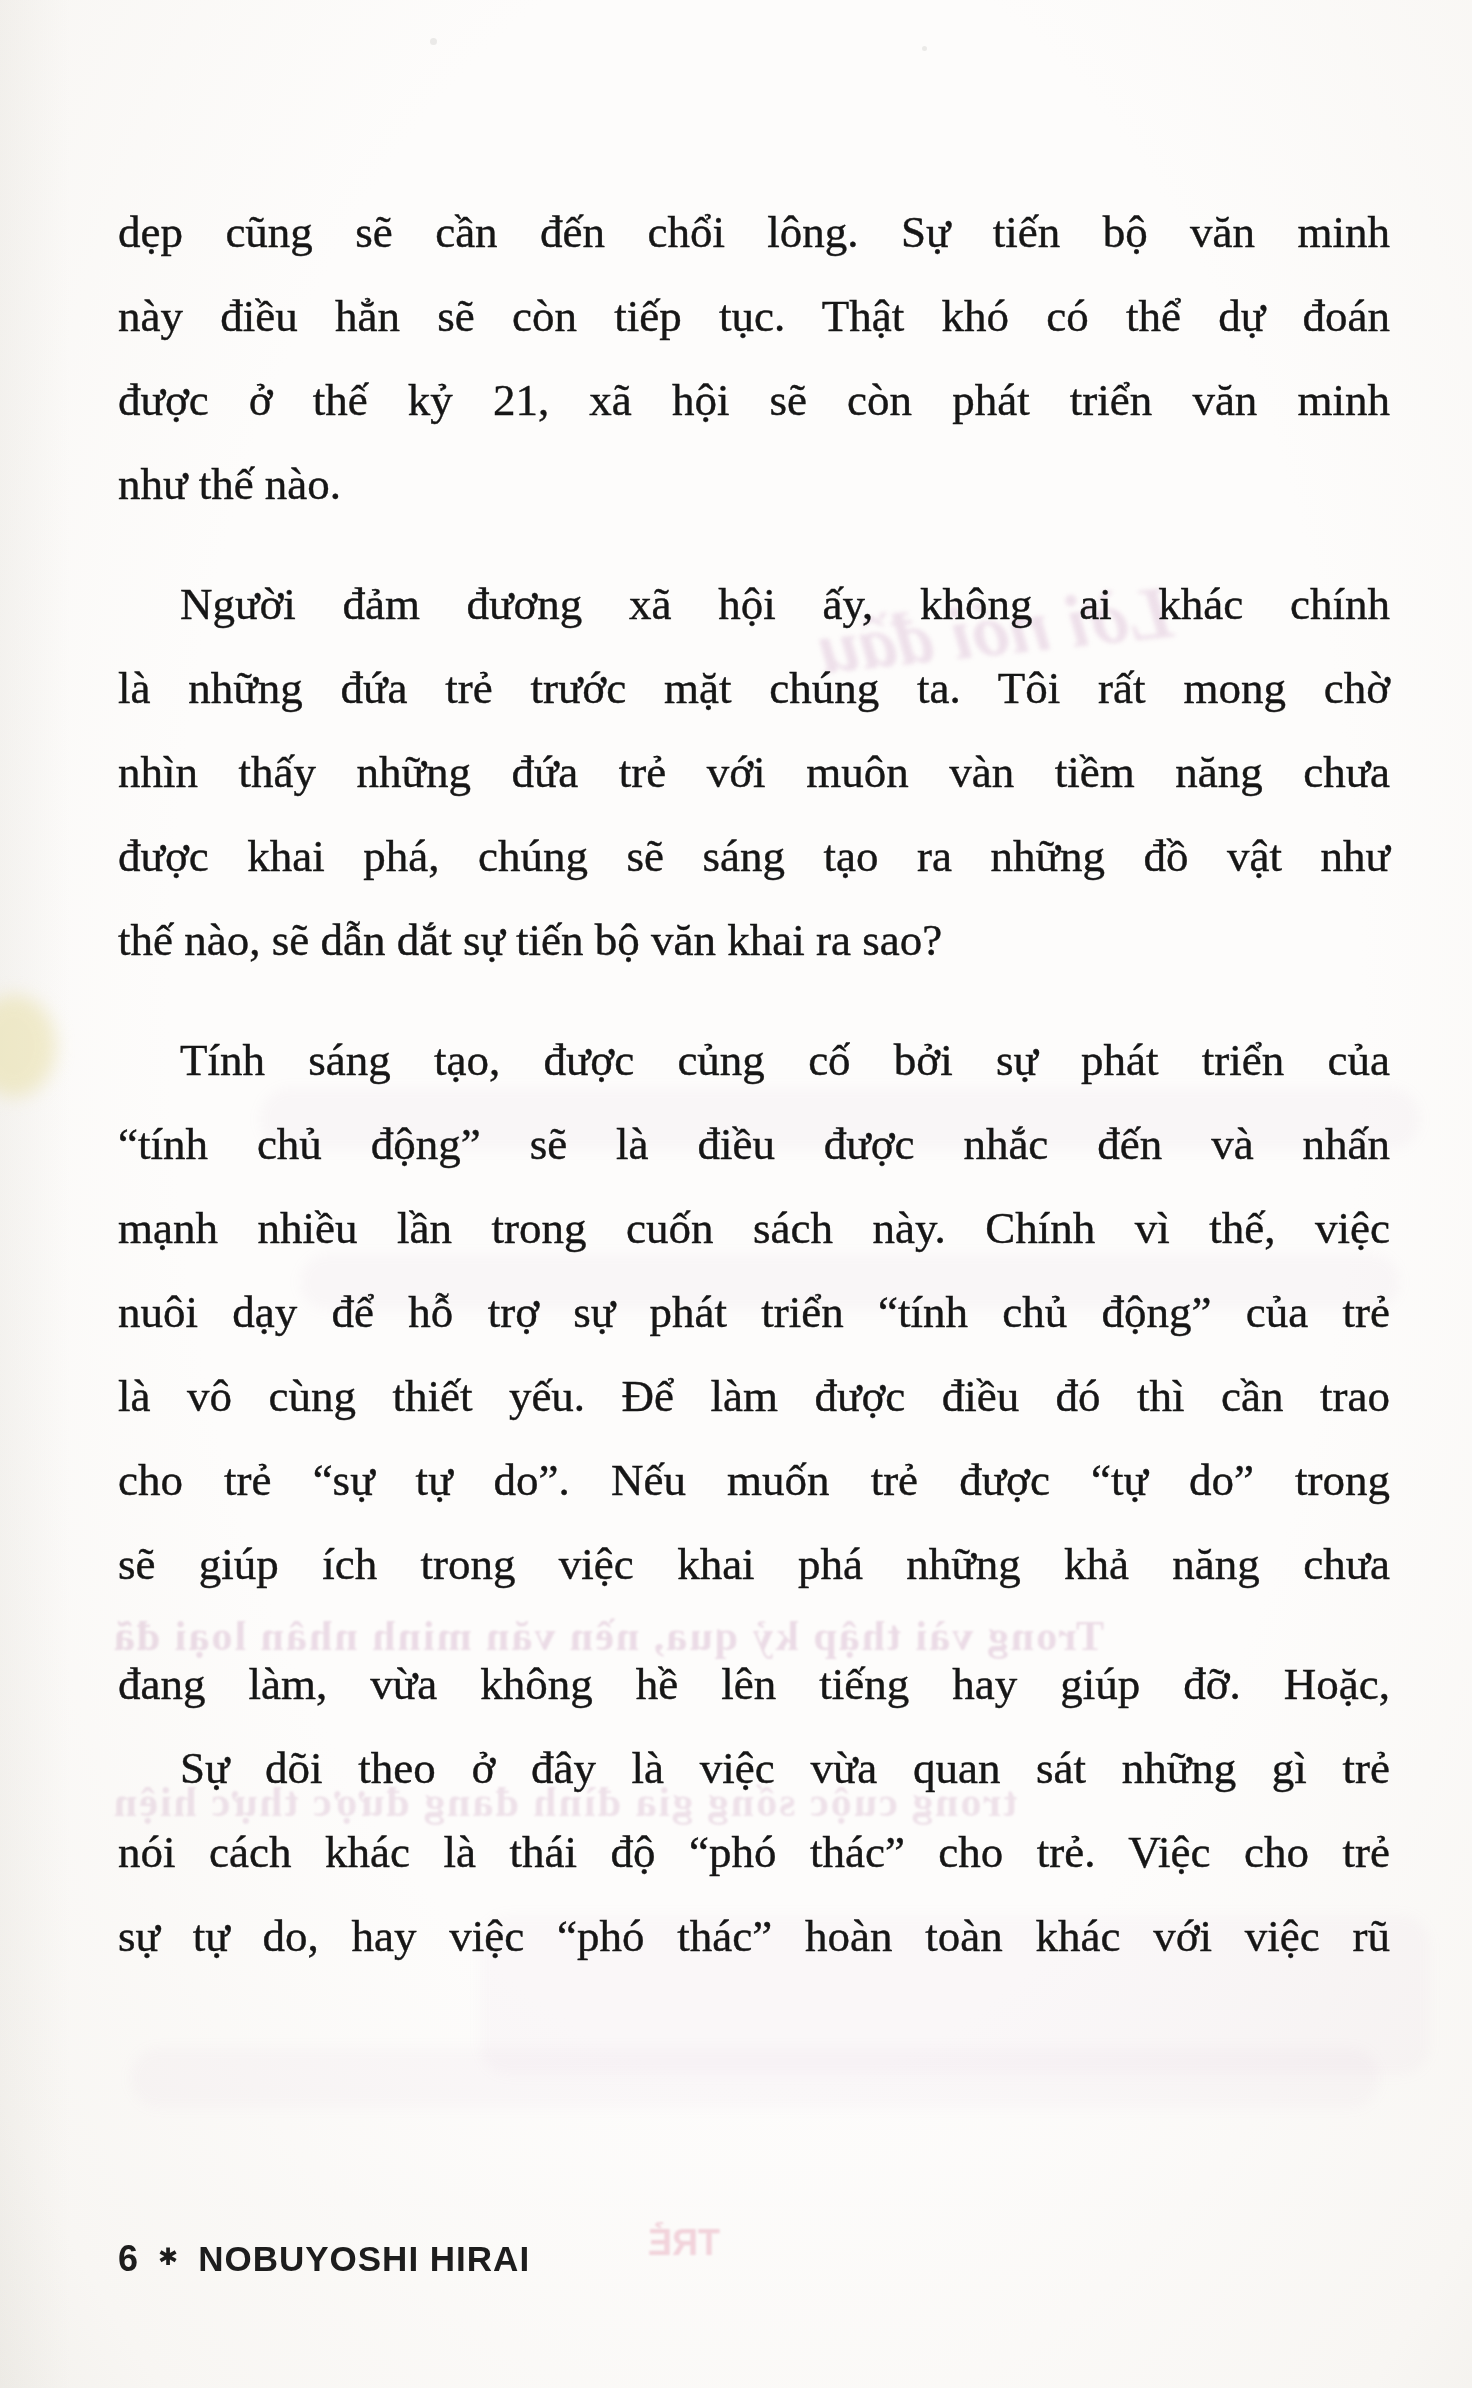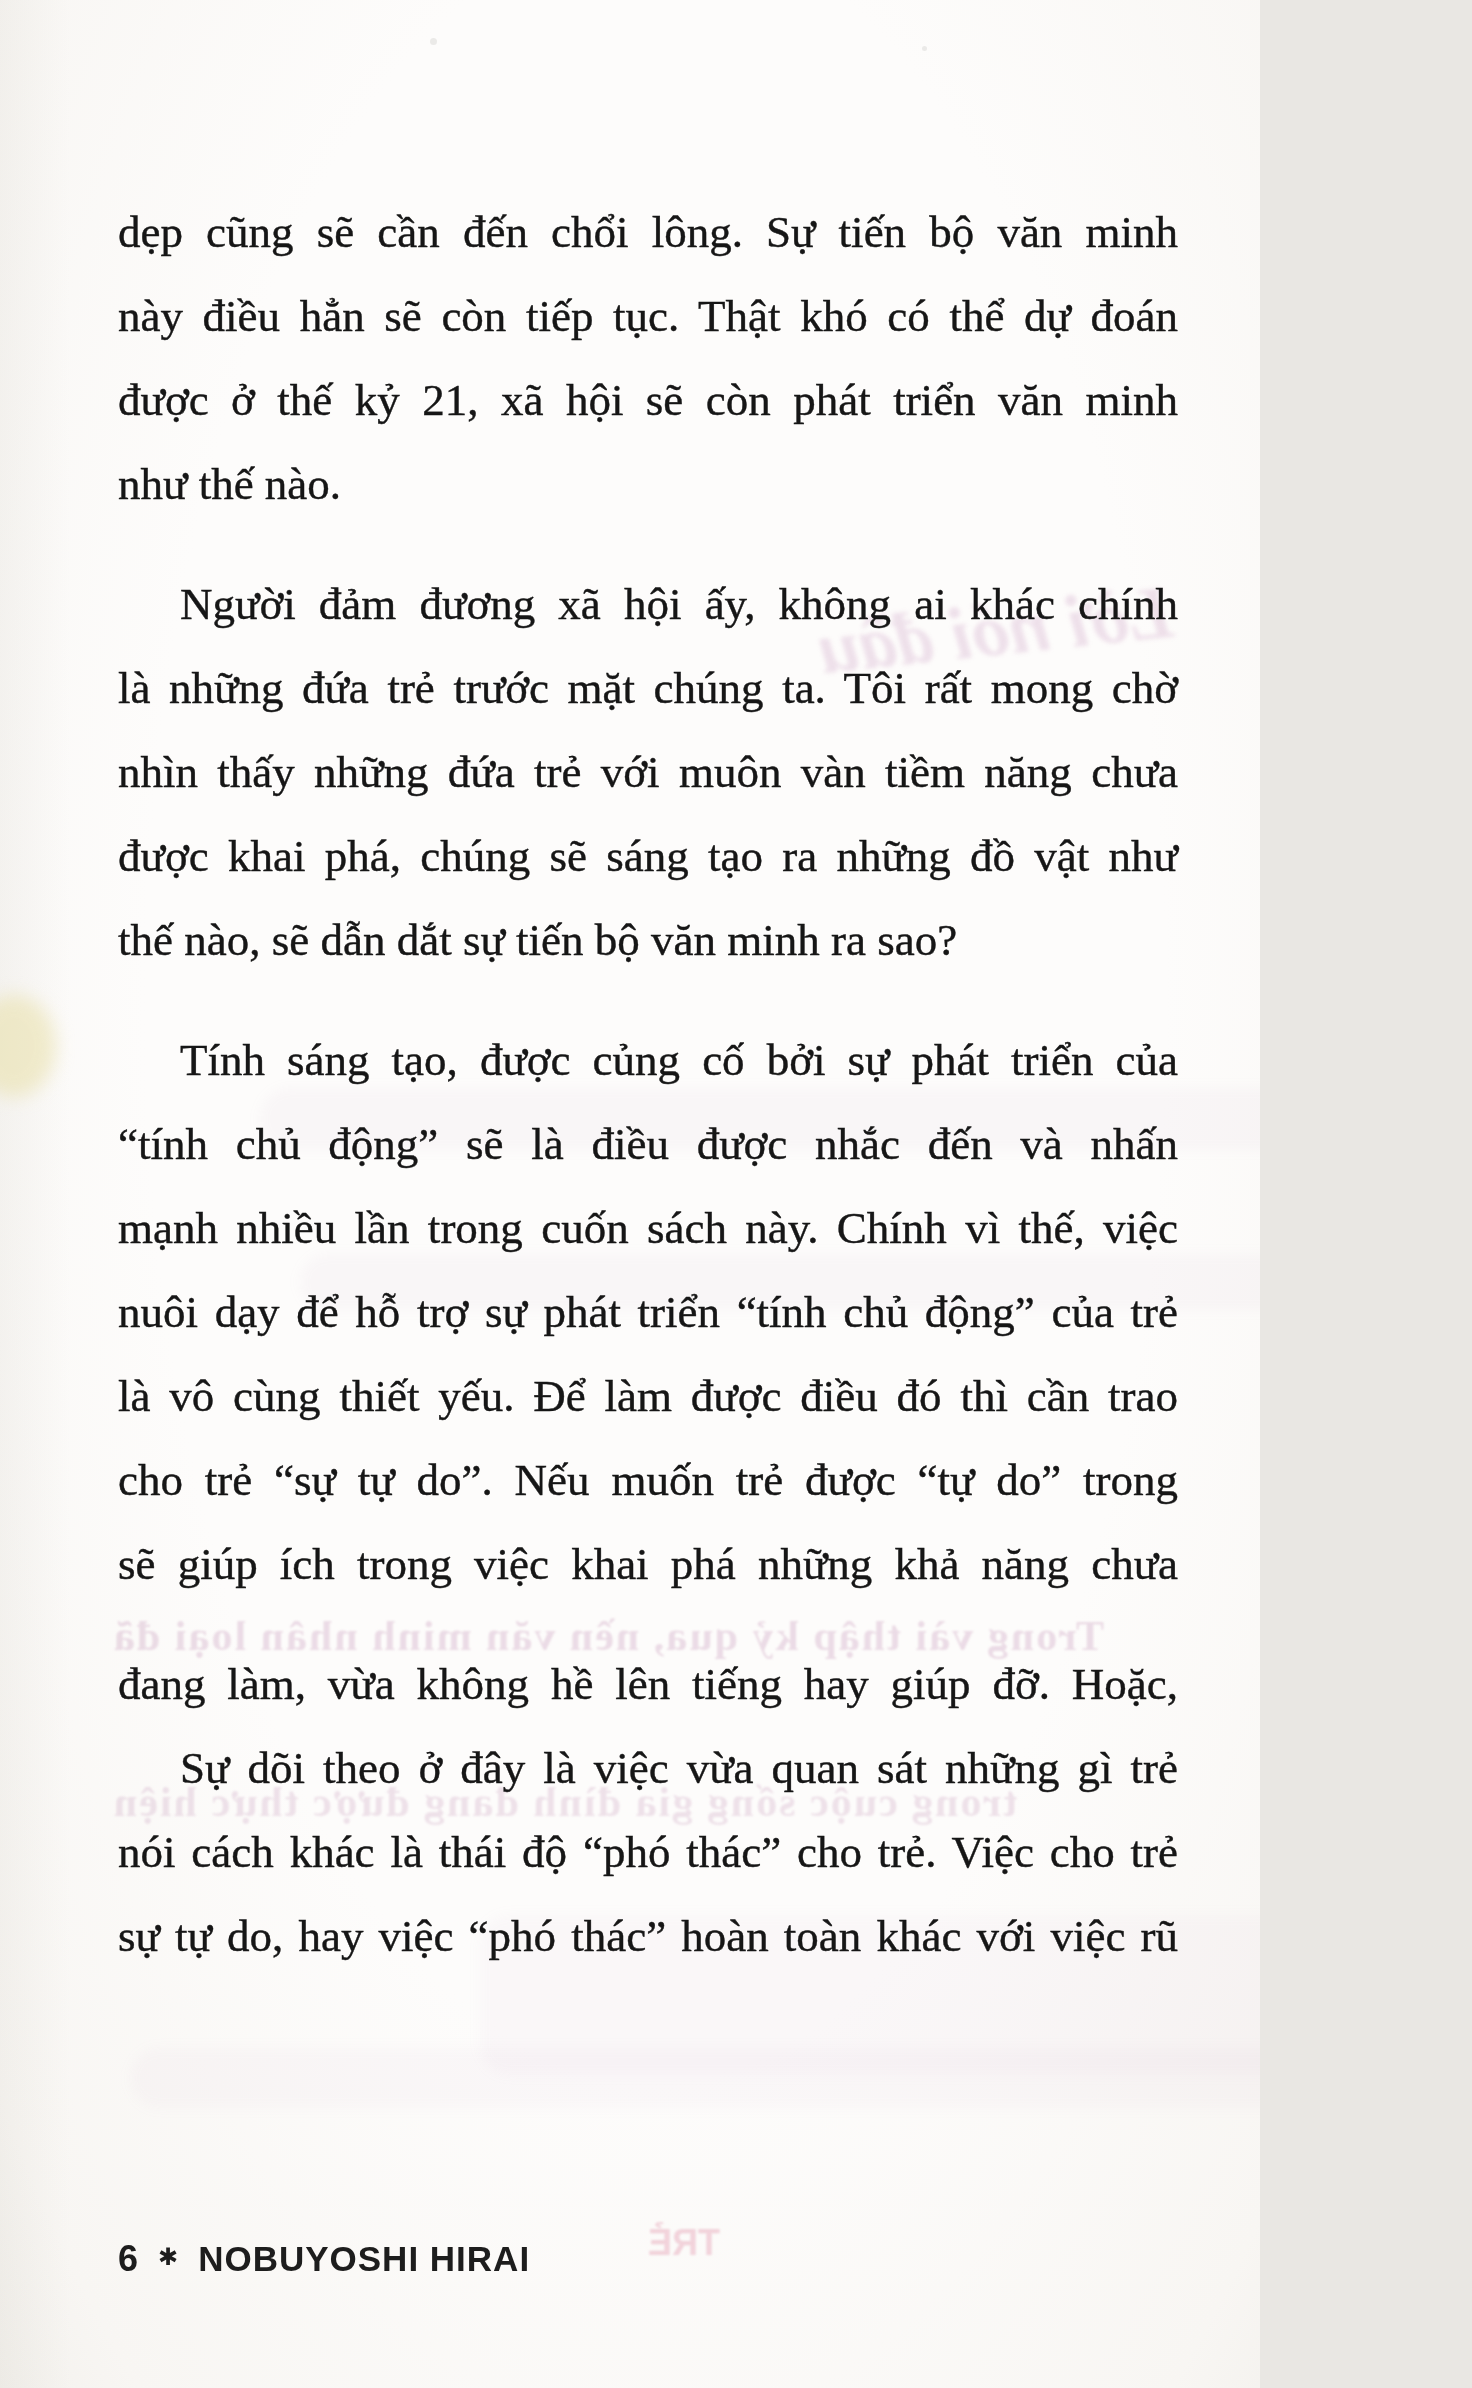--- a/index.html
+++ b/index.html
@@ -2,24 +2,23 @@
 <html><head>
 <meta charset="utf-8">
 <style>
   html,body{margin:0;padding:0;}
   body{
     width:1472px;height:2388px;
     background:#e9e7e3;
     font-family:"Liberation Serif","DejaVu Serif",serif;
   }
   .page{
-    position:relative;width:1216px;height:2388px;overflow:hidden;
+    position:relative;width:1472px;height:2388px;overflow:hidden;
     background:radial-gradient(ellipse at 52% 42%, #fdfcfb 55%, #f8f6f3 90%, #f3f1ed 100%);
     color:#161616;
-    padding-left:44px;
   }
   
   .text-block{
     position:absolute;left:118px;right:82px;top:0;
     padding-top:190px;
     font-size:45px;line-height:84px;
     -webkit-text-stroke:0.4px #161616;
   }
   .para{margin:0 0 36px 0;}
   .line{white-space:nowrap;}
@@ -97,21 +96,21 @@
         <div class="line j">dẹp cũng sẽ cần đến chổi lông. Sự tiến bộ văn minh</div>
         <div class="line j">này điều hẳn sẽ còn tiếp tục. Thật khó có thể dự đoán</div>
         <div class="line j">được ở thế kỷ 21, xã hội sẽ còn phát triển văn minh</div>
         <div class="line">như thế nào.</div>
       </div>
       <div class="para">
         <div class="line j ind">Người đảm đương xã hội ấy, không ai khác chính</div>
         <div class="line j">là những đứa trẻ trước mặt chúng ta. Tôi rất mong chờ</div>
         <div class="line j">nhìn thấy những đứa trẻ với muôn vàn tiềm năng chưa</div>
         <div class="line j">được khai phá, chúng sẽ sáng tạo ra những đồ vật như</div>
-        <div class="line">thế nào, sẽ dẫn dắt sự tiến bộ văn minh ra sao?</div>
+        <div class="line">thế nào, sẽ dẫn dắt sự tiến bộ văn khai ra sao?</div>
       </div>
       <div class="para">
         <div class="line j ind">Tính sáng tạo, được củng cố bởi sự phát triển của</div>
         <div class="line j">“tính chủ động” sẽ là điều được nhắc đến và nhấn</div>
         <div class="line j">mạnh nhiều lần trong cuốn sách này. Chính vì thế, việc</div>
         <div class="line j">nuôi dạy để hỗ trợ sự phát triển “tính chủ động” của trẻ</div>
         <div class="line j">là vô cùng thiết yếu. Để làm được điều đó thì cần trao</div>
         <div class="line j">cho trẻ “sự tự do”. Nếu muốn trẻ được “tự do” trong</div>
         <div class="line j">sẽ giúp ích trong việc khai phá những khả năng chưa</div>
       </div>

